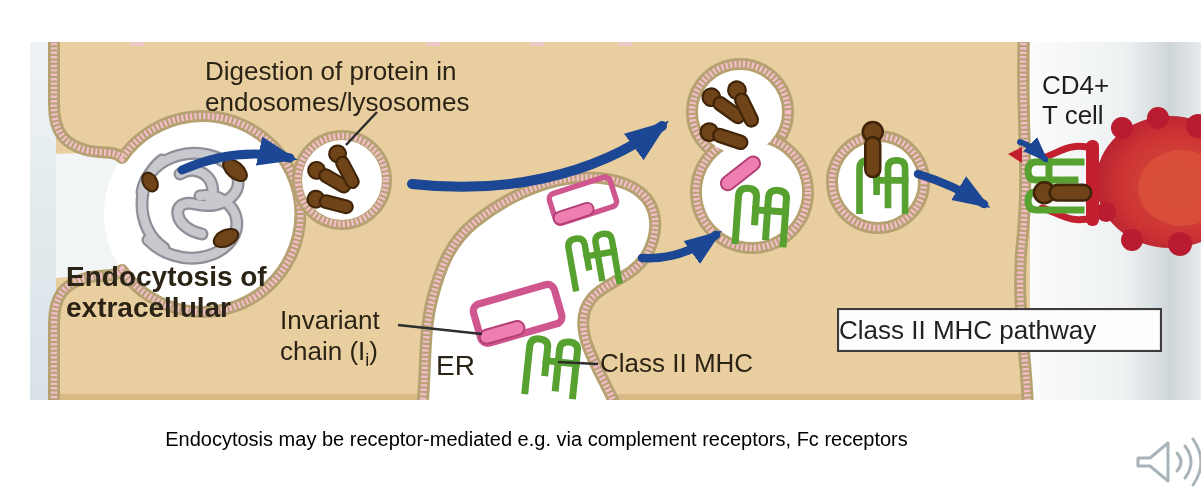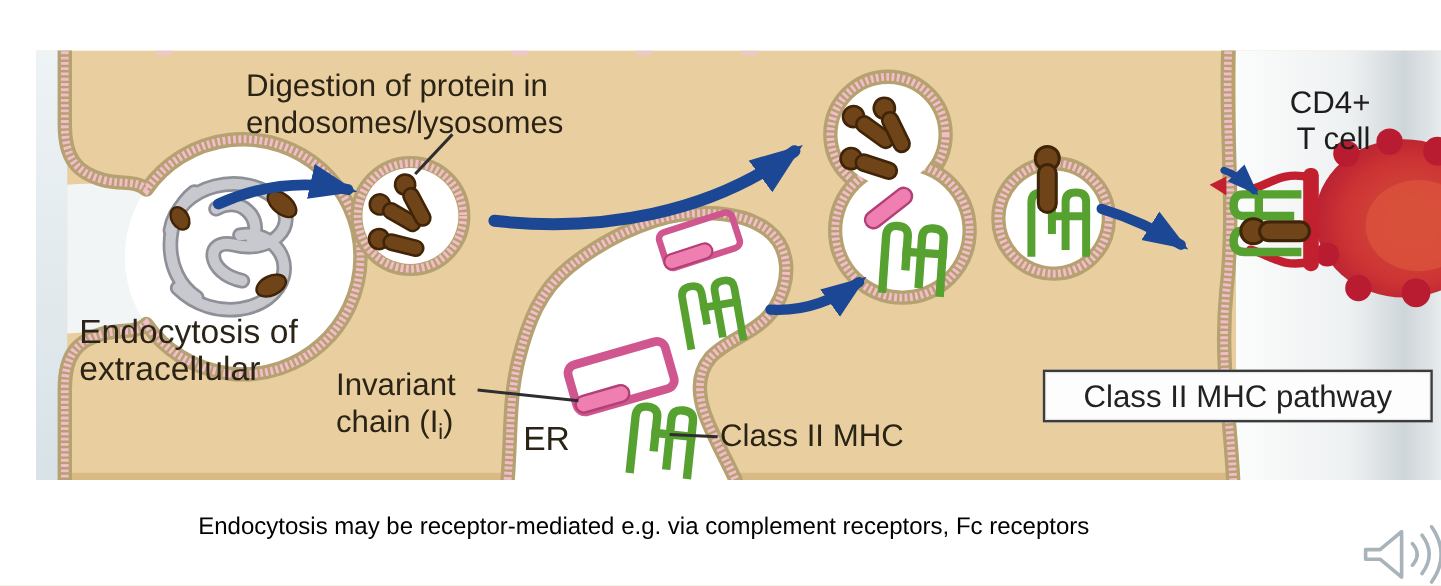--- a/index.html
+++ b/index.html
@@ -3,30 +3,30 @@
 <meta charset="utf-8">
 <style>
   html,body{margin:0;padding:0;}
   body{width:1201px;height:488px;background:#ffffff;overflow:hidden;
        font-family:"Liberation Sans", sans-serif;}
   .page{position:relative;width:1201px;height:488px;background:#fff;overflow:hidden;}
   .figure{position:absolute;left:30px;top:42px;width:943px;height:358px;}
   .figure svg{position:absolute;left:0;top:0;}
   .lbl{position:absolute;color:#2b2316;z-index:5;}
   .lbl-digestion{left:175px;top:14px;font-size:26px;line-height:31px;}
-  .lbl-endo{left:36px;top:219px;font-size:28px;line-height:31px;font-weight:normal;}
+  .lbl-endo{left:36px;top:219px;font-size:28px;line-height:31px;font-weight:bold;}
   .lbl-invariant{left:250px;top:263px;font-size:26px;line-height:31px;}
   .lbl-invariant sub{font-size:18px;}
   .lbl-er{left:406px;top:308px;font-size:28px;}
   .lbl-class2{left:570px;top:306px;font-size:26px;text-align:right;}
-  .pathway-box{left:839px;top:266px;width:321px;height:40px;background:#fdfdfd;
-      border:2px solid #3c3c3c;font-size:26px;line-height:40px;text-align:center;
+  .pathway-box{left:807px;top:266px;width:321px;height:40px;background:#fdfdfd;
+      border:2px solid #3c3c3c;font-size:26px;line-height:40px;text-align:left;
       color:#222;box-shadow:0 0 0 1px #e8e8e8 inset;}
   .lbl-cd4{left:1012px;top:28px;width:100px;font-size:26px;line-height:30px;
-      text-align:right;color:#1d1d1d;}
+      text-align:left;color:#1d1d1d;}
   .caption{position:absolute;left:0;top:428px;width:1073px;text-align:center;
       font-size:20px;color:#000;}
   .audio{position:absolute;left:1130px;top:436px;width:80px;height:60px;z-index:6;}
   
   .mem-o{fill:none;stroke:#b5a171;stroke-width:12;stroke-linejoin:round;stroke-linecap:round;}
   .mem-i{fill:none;stroke:#f2bcc9;stroke-width:6.5;stroke-dasharray:2.4 2;}
   .arrow{fill:none;stroke:#1c4795;stroke-linecap:round;}
   .leader{fill:none;stroke:#2e2e2e;stroke-width:2.5;}
 </style>
 </head>

